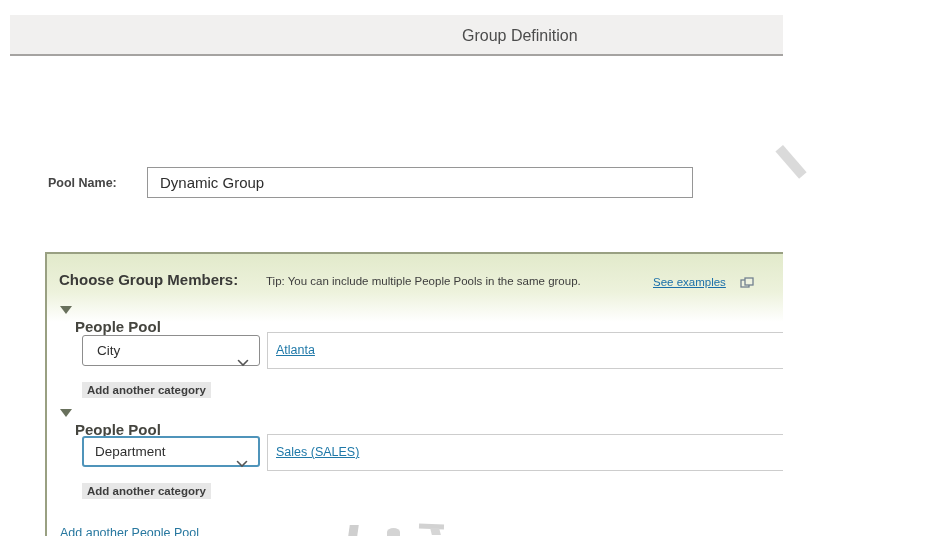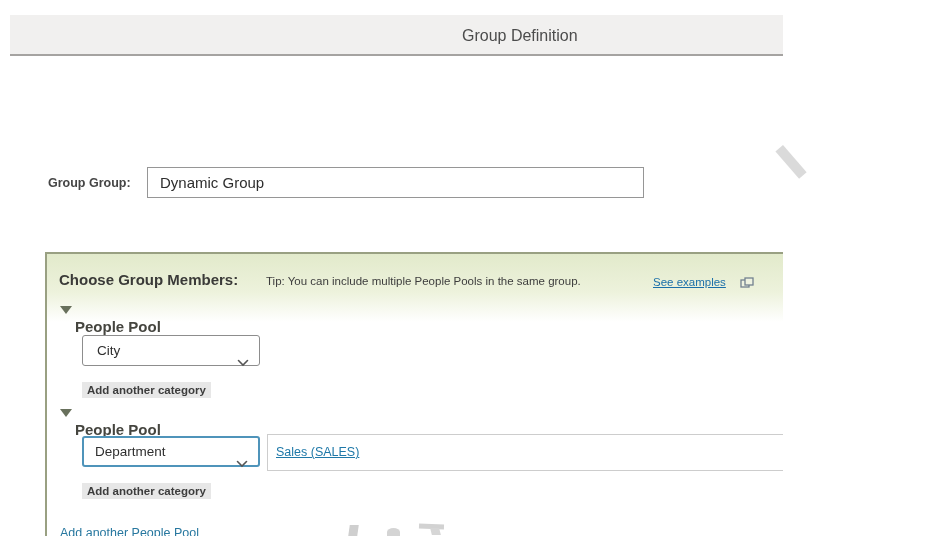--- a/index.html
+++ b/index.html
@@ -16,21 +16,21 @@
   .titlebar-text {
     position:absolute; left:462px; top:27px; font-size:16px; color:#4c4c4c;
   }
   .instruction {
     position:absolute; left:40px; top:105px; font-size:13.5px; color:#383838;
   }
   .group-name-label {
     position:absolute; left:48px; top:176px; font-size:12.5px; font-weight:bold; color:#454545;
   }
   .group-name-input {
-    position:absolute; left:147px; top:167px; width:497px; height:31px;
+    position:absolute; left:147px; top:167px; width:546px; height:31px;
     border:1px solid #969696; background:#fff; font-family:"Liberation Sans", sans-serif;
     font-size:15px; color:#2e2e2e; padding:4px 12px; outline:none;
   }
   
   .members {
     position:absolute; left:45px; top:252px; width:738px; height:284px;
     border-top:2px solid #99a082; border-left:2px solid #99a082;
     background:linear-gradient(180deg, #e2eacb 0px, #edf2dc 38px, #ffffff 68px);
     overflow:hidden;
   }
@@ -89,21 +89,21 @@
 </style>
 </head>
 <body>
 
 <div class="page">
 
   <div class="titlebar"></div>
   <div class="titlebar-text">Group Definition</div>
 
 
-  <div class="group-name-label">Group Group:</div>
+  <div class="group-name-label">Pool Name:</div>
   <input class="group-name-input" type="text" value="Dynamic Group" style="">
 
   <div class="members">
 
     <div class="members-title">Choose Group Members:</div>
     <div class="members-tip">Tip: You can include multiple People Pools in the same group.</div>
     <a class="see-examples">See examples</a>
     <span class="see-examples-icon">
       <svg width="14" height="12" viewBox="0 0 14 12">
         <rect x="1" y="3" width="8" height="7" fill="#eef2e0" stroke="#72808f" stroke-width="1.3"></rect>
@@ -115,20 +115,23 @@
       <span class="tri"></span>
       <span class="pool-label">People Pool</span>
     </div>
     <div class="combo" style="top:81px;">
       <span>City</span>
       <span class="chev">
         <svg width="12" height="8" viewBox="0 0 12 8">
             <path d="M1.5 1.5 L6 6 L10.5 1.5" stroke="#555" stroke-width="1.6" fill="none" stroke-linecap="round"></path>
           </svg>
       </span>
+    </div>
+    <div class="value-field" style="top:78px;">
+      <a class="value-link">Atlanta</a>
     </div>
     <div class="add-category" style="top:128px;">Add another category</div>
 
     <div class="pool-header" style="top:149px;">
       <span class="tri"></span>
       <span class="pool-label">People Pool</span>
     </div>
     <div class="combo focused" style="top:182px;">
       <span>Department</span>
       <span class="chev">

